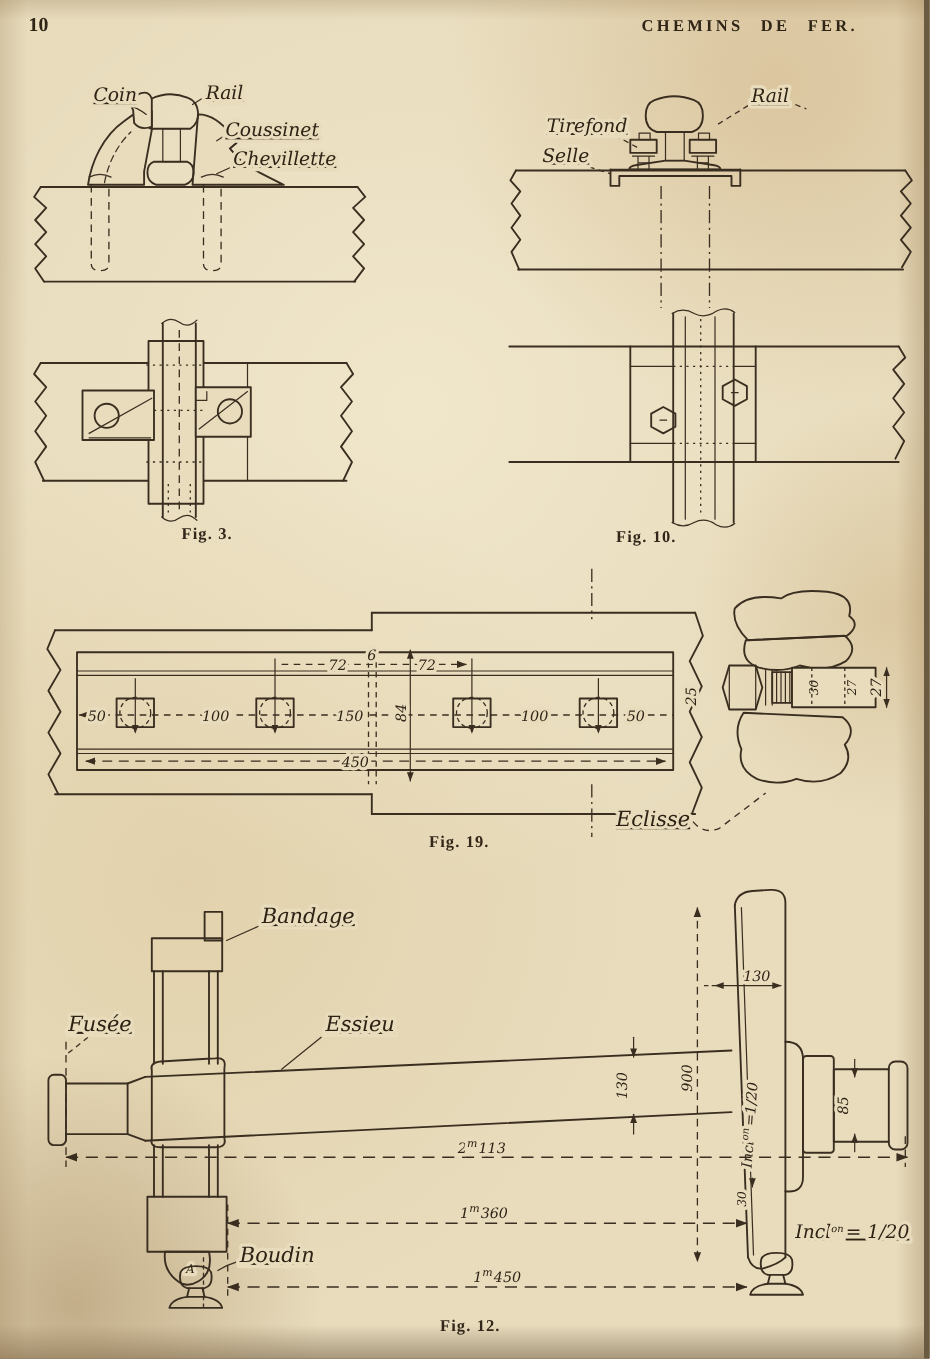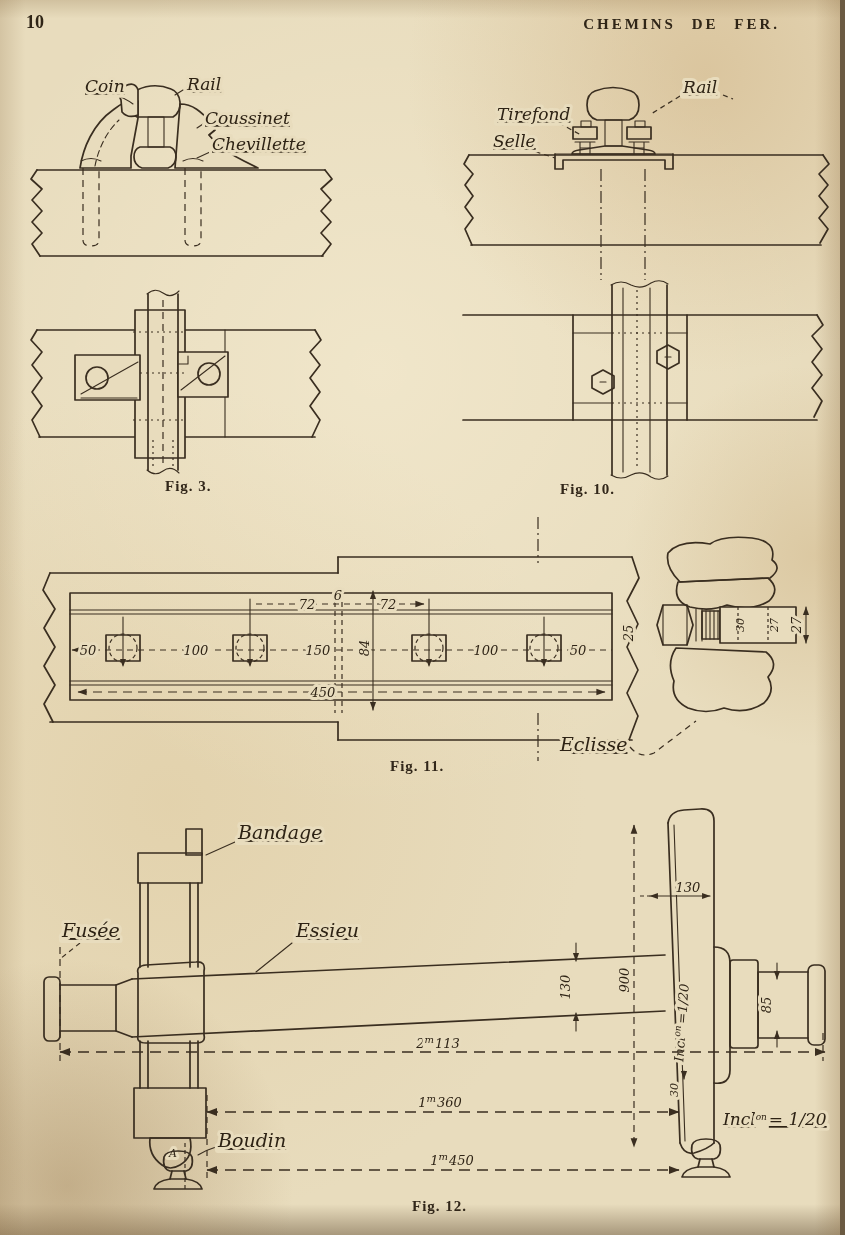--- a/index.html
+++ b/index.html
@@ -277,21 +277,21 @@
       <path class="dt" d="M718,92 V128 M748,92 V128" style="stroke-dasharray:3 3"></path>
       <text class="dimS" transform="rotate(-90 724 110)" x="724" y="110" text-anchor="middle">30</text>
       <text class="dimS" transform="rotate(-90 758 110)" x="758" y="110" text-anchor="middle">27</text>
       <path class="t" d="M786,92 V128" marker-start="url(#arrE)" marker-end="url(#arrE)"></path>
       <text class="dim halo" transform="rotate(-90 781 110)" x="781" y="110" text-anchor="middle">27</text>
       <path class="d" d="M610,232 Q620,244 634,238 L676,206" style="stroke-dasharray:6 5"></path>
       <text class="lblB halo" x="540" y="236">Eclisse</text>
     </g>
   </svg>
 
-  <div class="cap" style="left:390px;top:758px">Fig. 11.</div>
+  <div class="cap" style="left:390px;top:758px">Fig. 19.</div>
 
   <svg style="left:20px;top:795px" width="815" height="415" viewBox="0 0 815 415">
     <defs>
       <pattern id="hF" patternUnits="userSpaceOnUse" width="7" height="7">
         <path d="M0,7 L7,0" stroke="#3a2e20" stroke-width="1.3"></path>
       </pattern>
       <marker id="arrF" viewBox="0 0 10 10" refX="9" refY="5" markerWidth="8" markerHeight="8" orient="auto-start-reverse">
         <path d="M0,1.5 L9.5,5 L0,8.5 Z" fill="#3a2e20"></path>
       </marker>
     </defs>
@@ -382,15 +382,15 @@
 
       <path class="dL" d="M187,375 H659" marker-start="url(#arrF)" marker-end="url(#arrF)"></path>
       <text class="dim halo" x="432" y="370" text-anchor="middle"><tspan>1</tspan><tspan dy="-5" font-size="10">m</tspan><tspan dy="5" dx="1">450</tspan></text>
 
       <path class="d" d="M40,152 V266"></path>
       <path class="d" d="M803,238 V266"></path>
       <path class="d" d="M187,300 V385" style="stroke-dasharray:6 5"></path>
     </g>
   </svg>
 
-  <div class="cap" style="left:412px;top:1198px">Fig. 12.</div>
+  <div class="cap" style="left:400px;top:1198px">Fig. 12.</div>
 
 </div>
 
 </body></html>

